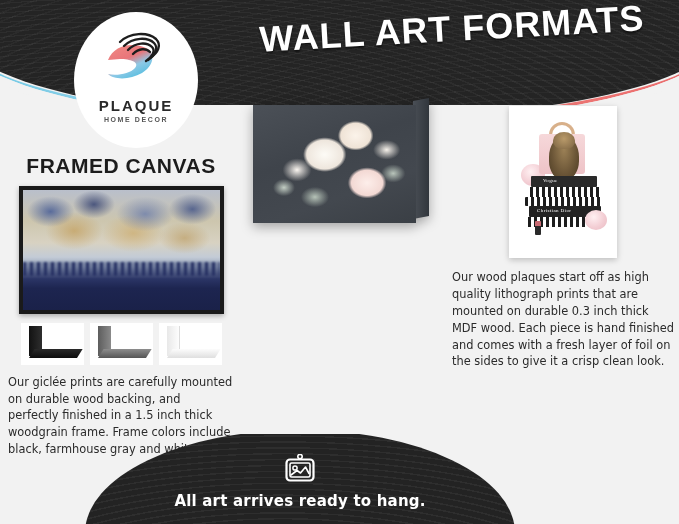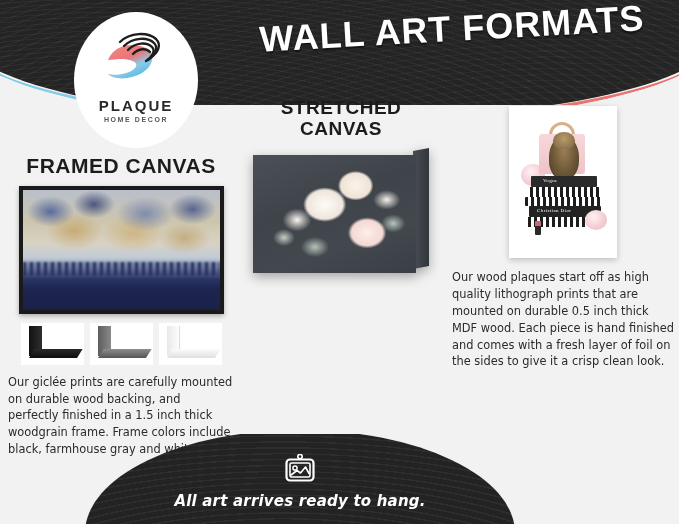--- a/index.html
+++ b/index.html
@@ -208,21 +208,21 @@
   .pl-flower{ position:absolute; border-radius:50%;
     background:radial-gradient(circle at 40% 35%, #fff0f2 0%, #f3ced4 55%, #e8b9c1 100%); }
   .pl-f1{ left:12px; top:58px; width:24px; height:22px; }
   .pl-f2{ left:76px; top:104px; width:22px; height:20px; }
   .pl-lipstick{ position:absolute; left:26px; top:115px; width:6px; height:14px;
     background:linear-gradient(180deg,#c96a72 0 5px,#2a2a2a 5px 100%); border-radius:1px; }
   #col-right .body-text{ margin-top:11px; }
 
   
   .footer-wrap{
-    position:absolute; left:0; bottom:0; width:600px; height:90px; overflow:hidden;font-style:italic;
+    position:absolute; left:0; bottom:0; width:600px; height:90px; overflow:hidden;
   }
   .footer-dark{
     position:absolute; left:50%; transform:translateX(-50%);
     bottom:-112px; width:430px; height:206px;
     background:#232323; border-radius:50%;
   }
   .footer-swirls{
     position:absolute; left:50%; transform:translateX(-50%);
     bottom:-112px; width:430px; height:206px; border-radius:50%;
     background:repeating-radial-gradient(ellipse 330px 150px at 46% 118%,
@@ -289,21 +289,20 @@
       </div>
     <div class="fs fs-white">
         <span class="v"></span>
         <span class="h"></span>
       </div>
   </div>
   <div class="body-text">Our giclée prints are carefully mounted on durable wood backing, and perfectly finished in a 1.5 inch thick woodgrain frame. Frame colors include black, farmhouse gray and white.</div>
 </div>
 
 <div class="col" id="col-mid">
-  <div class="col-head">STRETCHED CANVAS</div>
   <div class="canvas-wrap">
     <div class="canvas-side"></div>
     <div class="canvas-face"></div>
   </div>
 </div>
 
 <div class="col" id="col-right">
   <div class="plaque">
     <div class="pl-flower pl-f1"></div>
     <div class="pl-handle"></div>
@@ -312,21 +311,21 @@
     <div class="pl-book pl-b1"></div>
     <div class="pl-book pl-b2"></div>
     <div class="pl-book pl-b3"></div>
     <div class="pl-book pl-b4"></div>
     <div class="pl-book pl-b5"></div>
     <div class="pl-label pl-l1">Vogue</div>
     <div class="pl-label pl-l2">Christian Dior</div>
     <div class="pl-flower pl-f2"></div>
     <div class="pl-lipstick"></div>
   </div>
-  <div class="body-text">Our wood plaques start off as high quality lithograph prints that are mounted on durable 0.5 inch thick MDF wood. Each piece is hand finished and comes with a fresh layer of foil on the sides to give it a crisp clean look.</div>
+  <div class="body-text">Our wood plaques start off as high quality lithograph prints that are mounted on durable 0.3 inch thick MDF wood. Each piece is hand finished and comes with a fresh layer of foil on the sides to give it a crisp clean look.</div>
 </div>
 
 <div class="footer-wrap">
   <div class="footer-dark"></div>
   <div class="footer-swirls"></div>
   <svg class="footer-icon" viewBox="0 0 34 30">
     <circle cx="17" cy="2.6" r="2.2" fill="none" stroke="#fff" stroke-width="1.6"></circle>
     <rect x="3.5" y="5.5" width="27" height="21" rx="3.5" fill="none" stroke="#fff" stroke-width="2.2"></rect>
     <rect x="7" y="9" width="20" height="14" rx="1.6" fill="none" stroke="#fff" stroke-width="1.6"></rect>
     <circle cx="12" cy="14" r="2.1" fill="none" stroke="#fff" stroke-width="1.5"></circle>

